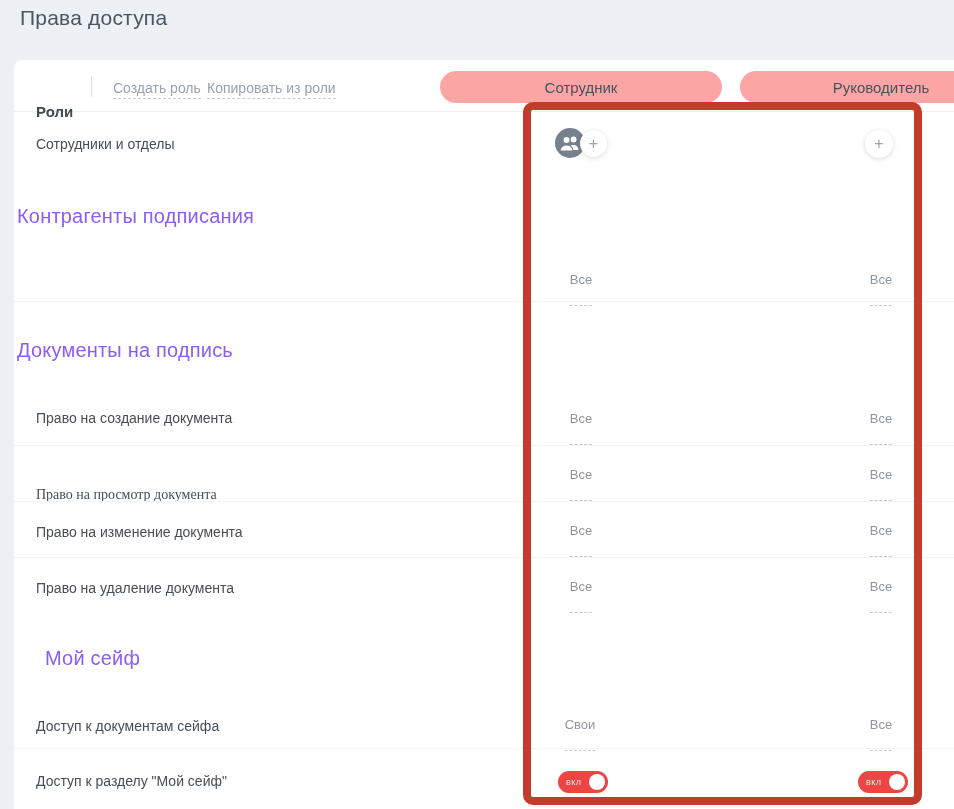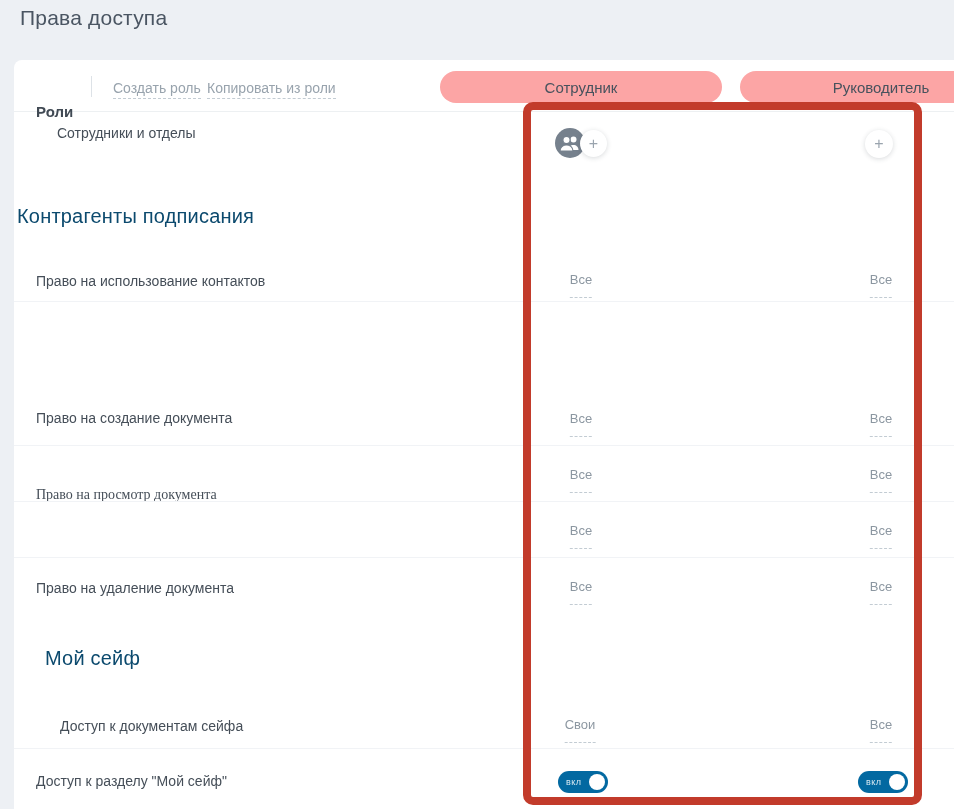--- a/index.html
+++ b/index.html
@@ -35,41 +35,41 @@
     position:absolute; top:11px; height:32px; width:282px;
     background:#fca5a5; border-radius:16px;
     display:flex; align-items:center; justify-content:center;
     font-size:15px; color:#47525d; cursor:pointer;
   }
   .pill-employee { left:426px; }
   .pill-manager  { left:726px; }
   
   .row-label { position:absolute; left:22px; font-size:14px; color:#454e58; line-height:18px; }
   .section-heading { position:absolute; left:3px; font-size:20px; font-weight:300;
-                     color:#0c4a6e; letter-spacing:.2px; }
+                     color:#8b5cf6; letter-spacing:.2px; }
   .separator { position:absolute; left:0; width:100%; height:1px; background:#f1f3f6; }
   .cell-value {
     position:absolute; transform:translateX(-50%);
     font-size:13px; color:#8c97a1;
-    border-bottom:1px dashed #c3ccd3; padding-bottom:10px; cursor:pointer;
+    border-bottom:1px dashed #c3ccd3; padding-bottom:18px; cursor:pointer;
   }
   
   .avatar-circle { position:absolute; left:541px; top:68px; width:30px; height:30px; }
   .plus-circle {
     position:absolute; width:27px; height:27px; border-radius:50%;
     background:#ffffff; box-shadow:0 1px 5px rgba(40,50,60,.18);
     display:flex; align-items:center; justify-content:center;
     color:#9aa4ae; font-size:16px; line-height:1; cursor:pointer;
   }
   .plus-employee { left:566px; top:70px; }
   .plus-manager  { left:851px; top:70px; width:28px; height:28px; }
   
   .toggle {
     position:absolute; top:711px; width:50px; height:22px; border-radius:11px;
-    background:#0369a1; cursor:pointer;
+    background:#ef4444; cursor:pointer;
   }
   .toggle-emp { left:544px; }
   .toggle-mgr { left:844px; }
   .toggle-label {
     position:absolute; left:8px; top:6px; font-size:9px; color:rgba(255,255,255,.85);
     letter-spacing:.5px;
   }
   .toggle-knob {
     position:absolute; right:3px; top:3px; width:16px; height:16px;
     border-radius:50%; background:#ffffff;
@@ -90,65 +90,66 @@
 
   <div class="toolbar">
     <span class="roles-label">Роли</span>
     <span class="toolbar-divider"></span>
     <span class="dashed-link link-create">Создать роль</span>
     <span class="dashed-link link-copy">Копировать из роли</span>
     <div class="role-pill pill-employee">Сотрудник</div>
     <div class="role-pill pill-manager">Руководитель</div>
   </div>
 
-  <div class="row-label" style="top:64px;margin-left:21px;">Сотрудники и отделы</div>
+  <div class="row-label" style="top:75px;">Сотрудники и отделы</div>
   <span class="avatar-circle">
     <svg width="30" height="30" viewBox="0 0 30 30">
       <circle cx="15" cy="15" r="15" fill="#76818d"></circle>
       <circle cx="18.5" cy="11.5" r="3" fill="#ffffff"></circle>
       <path d="M13.5 22c0-3 2.2-5 5-5s5 2 5 5z" fill="#ffffff"></path>
       <circle cx="11.5" cy="12" r="3.6" fill="#ffffff" stroke="#76818d" stroke-width="1.2"></circle>
       <path d="M5 23c0-3.6 2.9-6 6.5-6s6.5 2.4 6.5 6z" fill="#ffffff" stroke="#76818d" stroke-width="1.2"></path>
     </svg>
   </span>
   <div class="plus-circle plus-employee">
       <span>+</span>
     </div>
   <div class="plus-circle plus-manager">
       <span>+</span>
     </div>
 
   <div class="section-heading" style="top:145px;">Контрагенты подписания</div>
-  <div class="row-label" style="top:212px;">Право на использование контактов</div>
   <span class="cell-value" style="left:567px; top:212px;">Все</span>
   <span class="cell-value" style="left:867px; top:212px;">Все</span>
   <div class="separator" style="top:241px;"></div>
 
+  <div class="section-heading" style="top:279px;">Документы на подпись</div>
 
   <div class="row-label" style="top:349px;">Право на создание документа</div>
   <span class="cell-value" style="left:567px; top:351px;">Все</span>
   <span class="cell-value" style="left:867px; top:351px;">Все</span>
   <div class="separator" style="top:385px;"></div>
 
   <div class="row-label" style="top:426px;font-family:Liberation Serif, serif;">Право на просмотр документа</div>
   <span class="cell-value" style="left:567px; top:407px;">Все</span>
   <span class="cell-value" style="left:867px; top:407px;">Все</span>
   <div class="separator" style="top:441px;"></div>
 
+  <div class="row-label" style="top:463px;">Право на изменение документа</div>
   <span class="cell-value" style="left:567px; top:463px;">Все</span>
   <span class="cell-value" style="left:867px; top:463px;">Все</span>
   <div class="separator" style="top:497px;"></div>
 
   <div class="row-label" style="top:519px;">Право на удаление документа</div>
   <span class="cell-value" style="left:567px; top:519px;">Все</span>
   <span class="cell-value" style="left:867px; top:519px;">Все</span>
 
   <div class="section-heading" style="top:587px;margin-left:28px;">Мой сейф</div>
 
-  <div class="row-label" style="top:657px;margin-left:24px;">Доступ к документам сейфа</div>
+  <div class="row-label" style="top:657px;">Доступ к документам сейфа</div>
   <span class="cell-value" style="left:566px; top:657px;">Свои</span>
   <span class="cell-value" style="left:867px; top:657px;">Все</span>
   <div class="separator" style="top:688px;"></div>
 
   <div class="row-label" style="top:712px;">Доступ к разделу "Мой сейф"</div>
   <div class="toggle toggle-emp">
     <span class="toggle-label">вкл</span>
     <span class="toggle-knob"></span>
   </div>
   <div class="toggle toggle-mgr">

